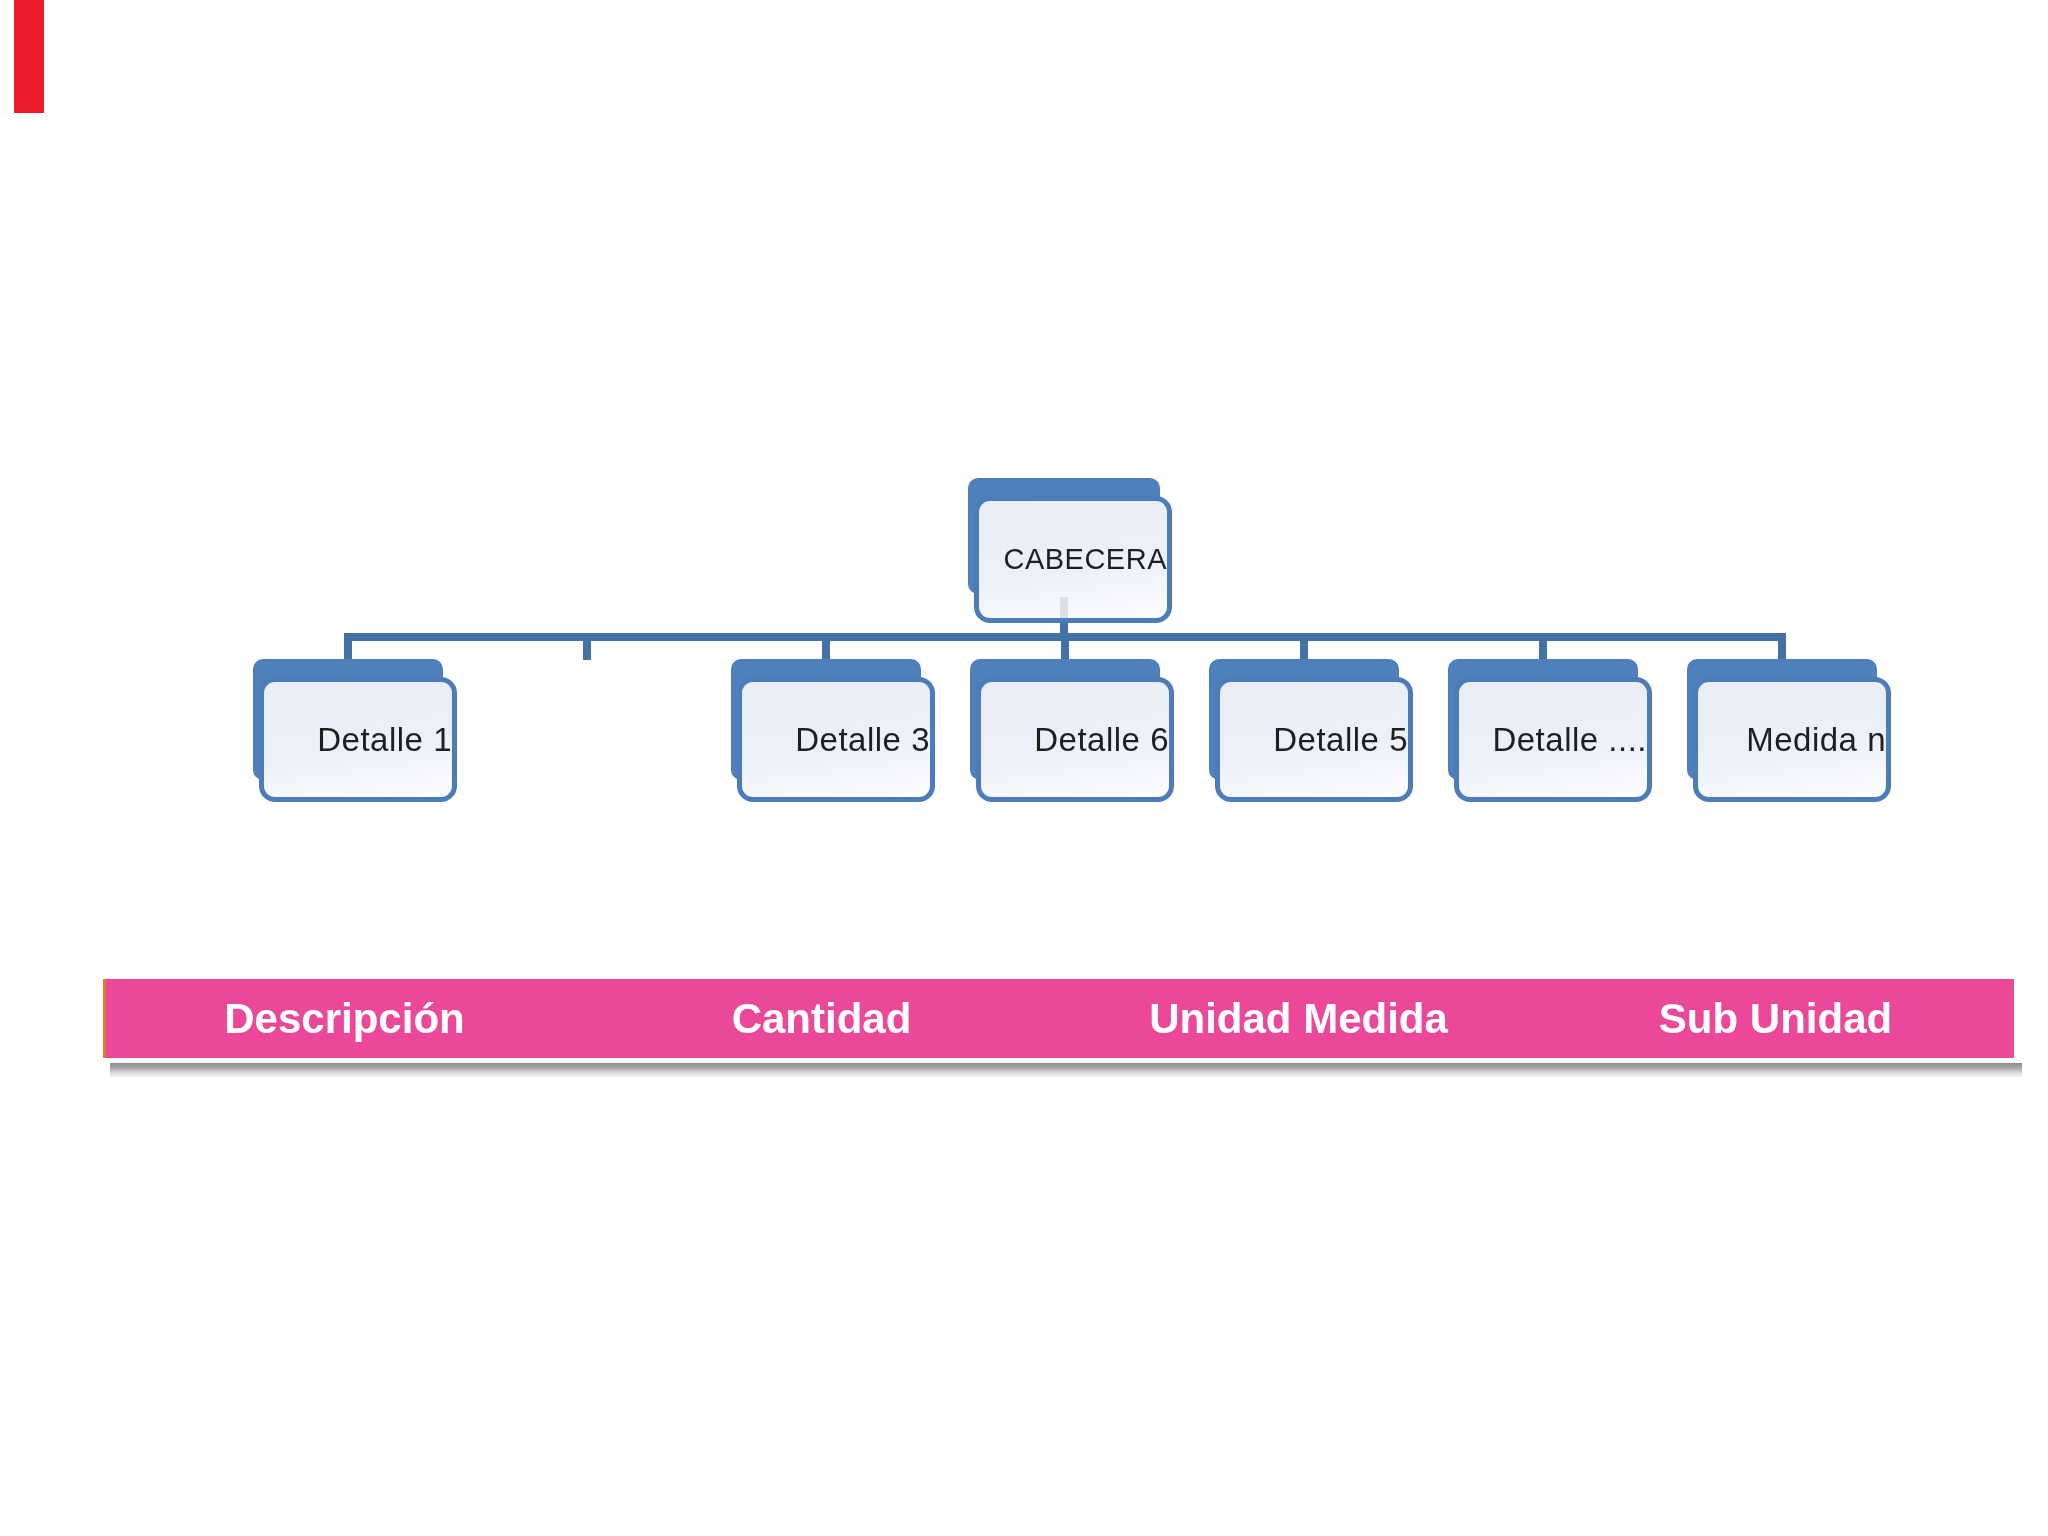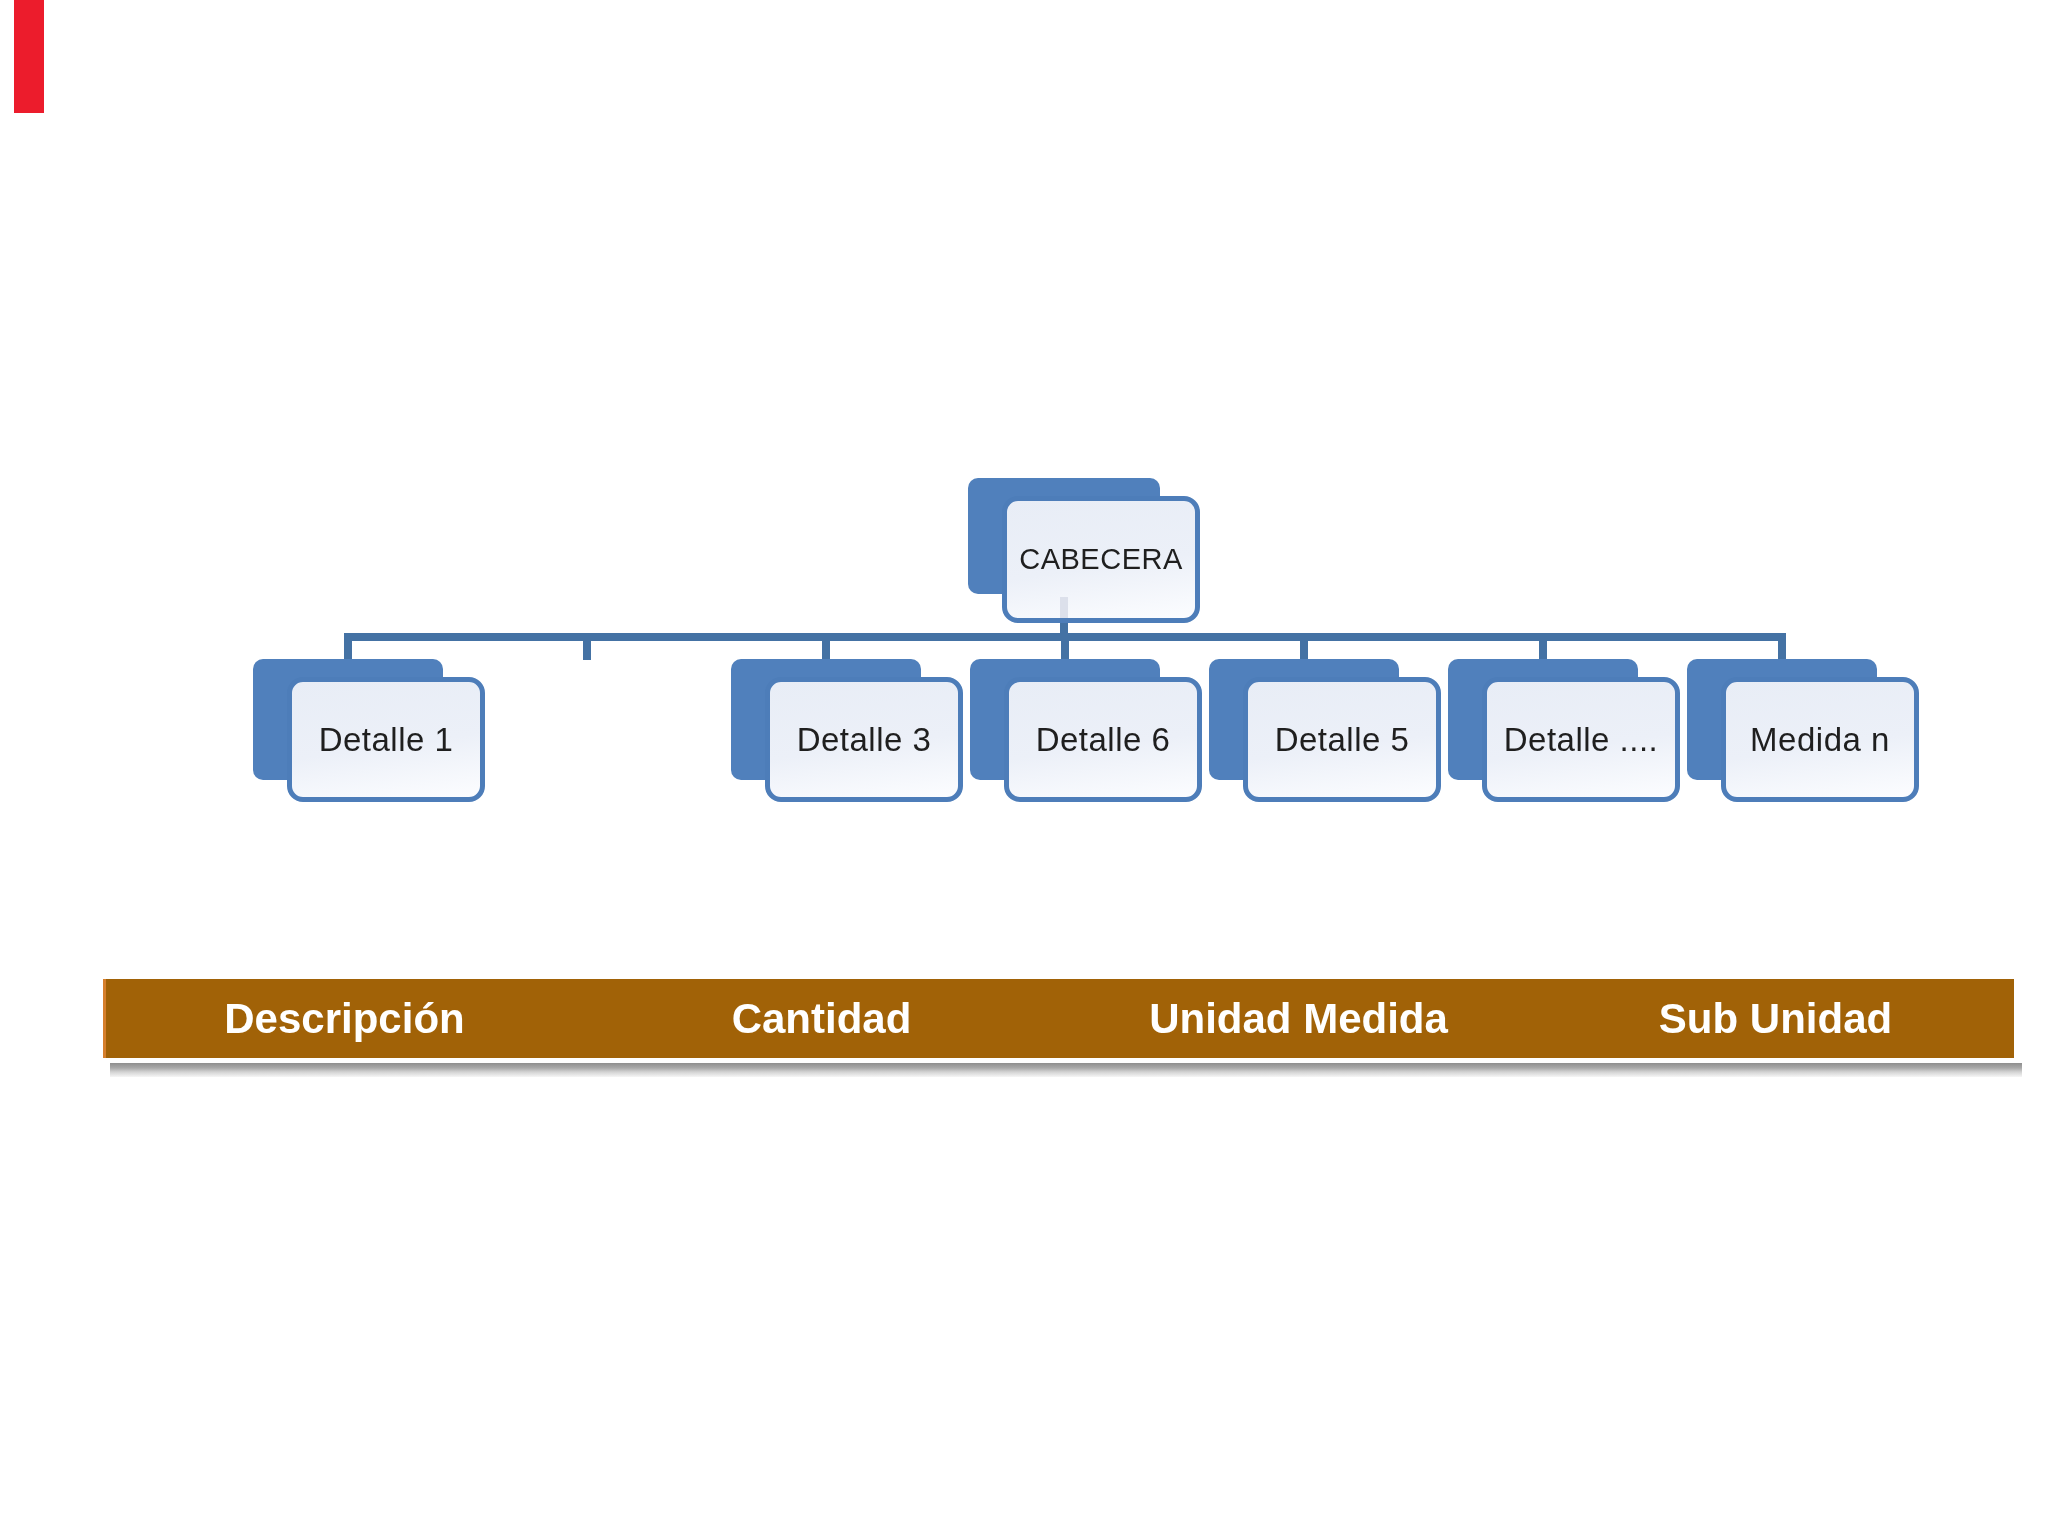--- a/index.html
+++ b/index.html
@@ -32,37 +32,37 @@
 
   
   .node-group { position: absolute; width: 218px; height: 146px; z-index: 2; }
   .node-shadow {
     position: absolute; left: 0; top: 0;
     background: #5080BC; border-radius: 10px;
   }
   .root .node-shadow  { width: 192px; height: 116px; }
   .child .node-shadow { width: 190px; height: 121px; }
   .node-main {
-    position: absolute; left: 34px; top: 18px; width: 188px;
+    position: absolute; left: 6px; top: 18px; width: 188px;
     border: 5px solid #4D7DB9; border-radius: 16px;
     background: linear-gradient(172deg, #E8EDF6 0%, #ECF0F8 55%, #FCFDFF 100%);
-    display: flex; align-items: center; justify-content: center;
+    display: flex; align-items: center; justify-content: flex-end;
   }
   .root .node-main  { height: 117px; }
   .child .node-main { height: 115px; }
   .node-label {
     color: #1F1F1F; letter-spacing: 0.5px; white-space: nowrap;
   }
   .root .node-label  { font-size: 29px; }
   .child .node-label { font-size: 33px; }
 
   
   .table-header-bar {
     position: absolute; left: 103px; top: 979px; width: 1911px; height: 79px;
-    background: #a16207;
+    background: #ec4899;
     border-left: 3px solid #D67F2C;
     box-sizing: border-box;
     display: flex; align-items: center;
     z-index: 2;
   }
   .col-header {
     flex: 1 1 0; text-align: center;
     color: #FFFFFF; font-size: 42px; font-weight: bold;
     white-space: nowrap;
   }

